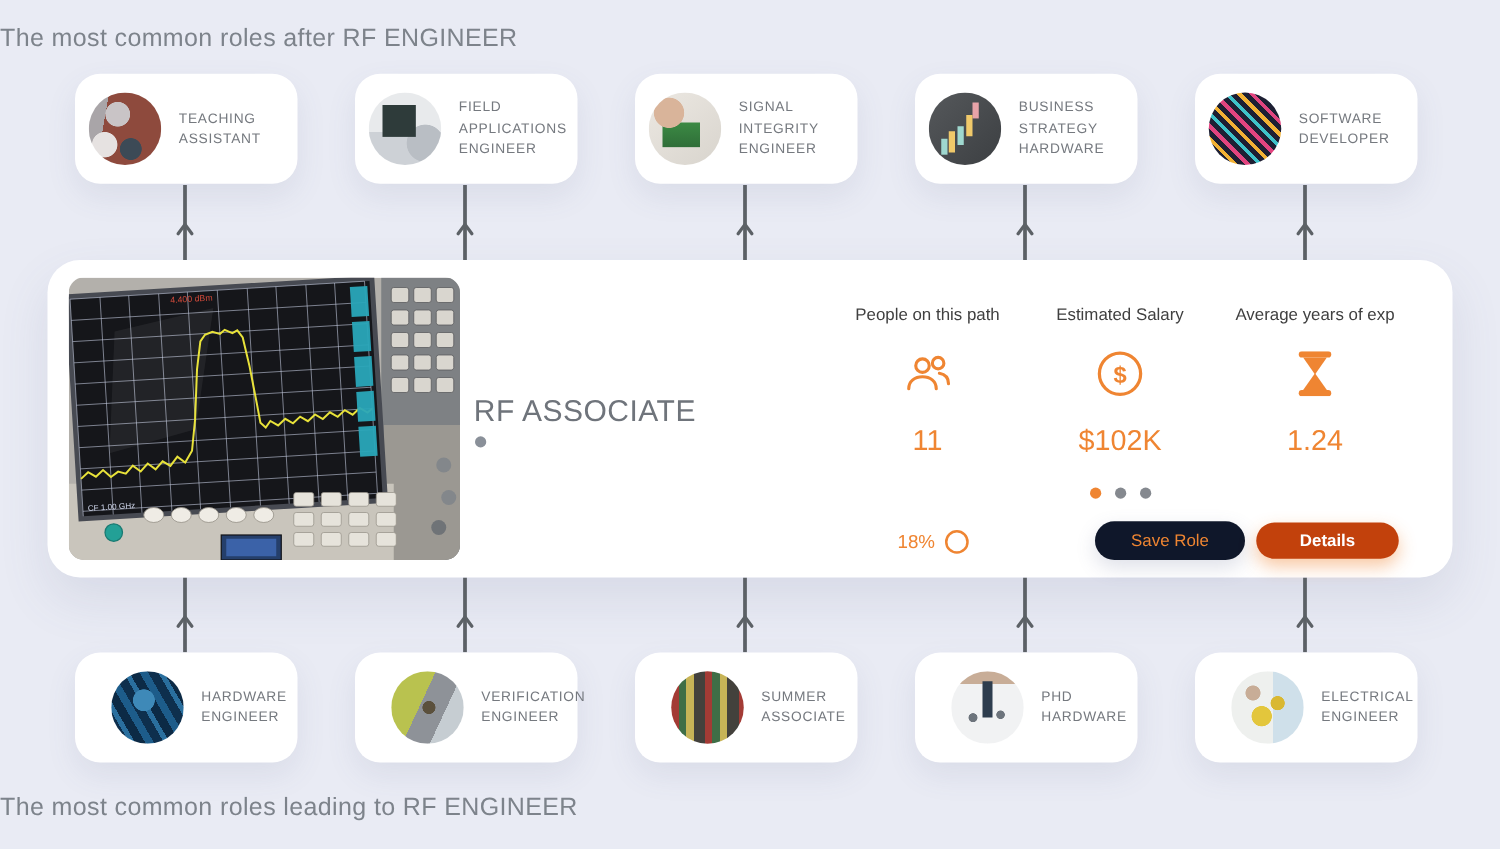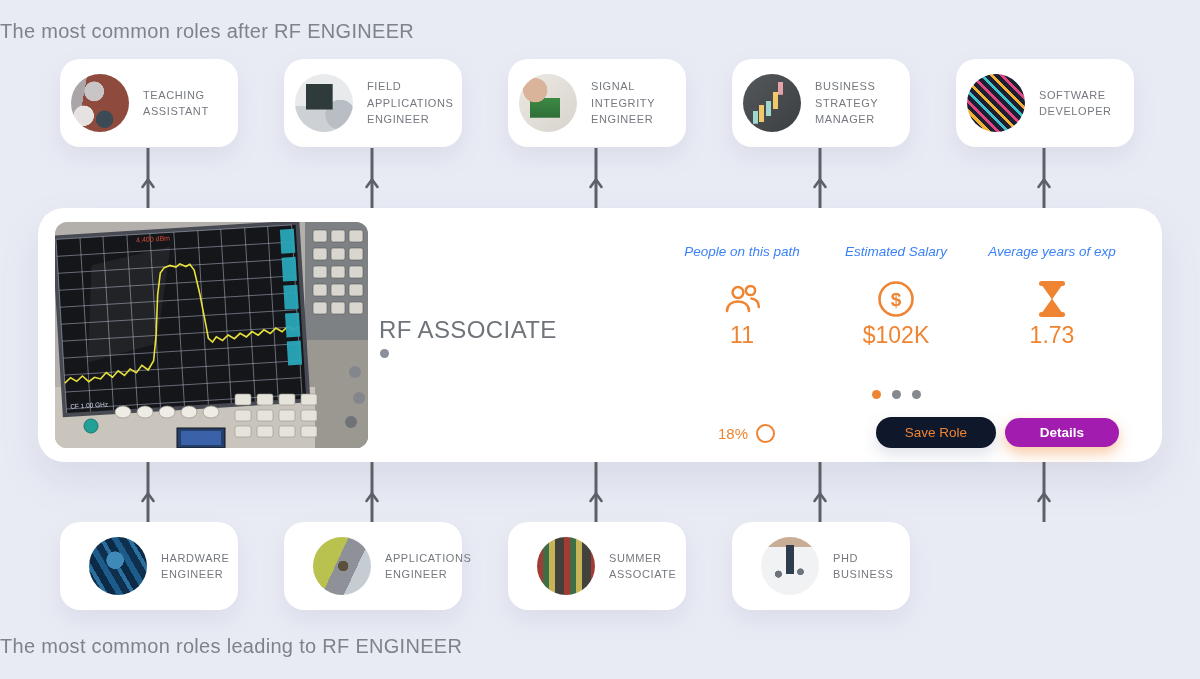--- a/index.html
+++ b/index.html
@@ -67,38 +67,38 @@
 
   
   .main-card{position:absolute;left:38px;top:208px;width:1124px;height:254px;background:#fff;
     border-radius:26px;box-shadow:0 18px 40px rgba(90,100,140,.12);}
   .analyzer{position:absolute;left:17px;top:14px;width:313px;height:226px;border-radius:12px;overflow:hidden;}
   .main-title{position:absolute;left:341px;top:108px;font-size:24px;color:#6f747b;letter-spacing:.4px;}
   .main-dot{position:absolute;left:342px;top:141px;width:9px;height:9px;border-radius:50%;background:#8a9099;}
 
   .stat{position:absolute;top:36px;width:180px;text-align:center;}
   .s1{left:614px}.s2{left:768px}.s3{left:924px}
-  .stat-label{font-size:13.5px;color:#3b82f6;font-style:italic;}
+  .stat-label{font-size:13.5px;color:#404040;}
   .stat-icon{margin-top:20px;height:40px;display:flex;justify-content:center;align-items:center;}
-  .stat-value{margin-top:3px;font-size:23px;color:#ef8532;font-weight:500;}
+  .stat-value{margin-top:20px;font-size:23px;color:#ef8532;font-weight:500;}
 
   .dots{position:absolute;left:834px;top:182px;display:flex;gap:11px;}
   .dot{width:9px;height:9px;border-radius:50%;background:#85898f;cursor:pointer;}
   .dot.active{background:#ef8532;}
 
   .match{position:absolute;left:680px;top:216px;display:flex;align-items:center;gap:8px;
     color:#ef8532;font-size:15px;}
   .match-ring{width:15px;height:15px;border:2px solid #ef8532;border-radius:50%;}
 
   .save-btn{position:absolute;left:838px;top:209px;width:120px;height:31px;border-radius:16px;
     background:#0f172a;color:#ef8532;font-size:13.5px;font-weight:500;border:none;cursor:pointer;
     display:flex;align-items:center;justify-content:center;box-shadow:0 6px 16px rgba(90,100,140,.20);
     font-family:"Liberation Sans",sans-serif;}
   .details-btn{position:absolute;left:967px;top:210px;width:114px;height:29px;border-radius:15px;
-    background:#a21caf;color:#fff;font-size:13.5px;font-weight:600;border:none;cursor:pointer;
+    background:#c2410c;color:#fff;font-size:13.5px;font-weight:600;border:none;cursor:pointer;
     display:flex;align-items:center;justify-content:center;box-shadow:0 6px 14px rgba(239,133,50,.45);
     font-family:"Liberation Sans",sans-serif;}
 </style>
 </head>
 <body>
 
 <div class="stage">
 
   <div class="section-title top-title">The most common roles after RF ENGINEER</div>
 
@@ -109,21 +109,21 @@
   <div class="role-card row-top c1">
     <div class="role-avatar av-teaching"></div>
     <div class="role-label">TEACHING ASSISTANT</div>
   </div>
   <div class="role-card row-top c3">
     <div class="role-avatar av-signal"></div>
     <div class="role-label">SIGNAL INTEGRITY ENGINEER</div>
   </div>
   <div class="role-card row-top c4">
     <div class="role-avatar av-business"></div>
-    <div class="role-label">BUSINESS STRATEGY MANAGER</div>
+    <div class="role-label">BUSINESS STRATEGY HARDWARE</div>
   </div>
   <div class="role-card row-top c5">
     <div class="role-avatar av-software"></div>
     <div class="role-label">SOFTWARE DEVELOPER</div>
   </div>
 
   <svg class="arrow arr-top a1" viewBox="0 0 16 60">
       <line x1="8" y1="0" x2="8" y2="60" stroke="#5c6166" stroke-width="3"></line>
       <polyline points="2.5,39 8,31.5 13.5,39" fill="none" stroke="#5c6166" stroke-width="2.6" stroke-linecap="round"></polyline>
     </svg>
@@ -247,21 +247,21 @@
     <div class="stat s3">
       <div class="stat-label">Average years of exp</div>
       <div class="stat-icon">
         <svg width="28" height="36" viewBox="0 0 28 36" fill="#ef8532">
           <rect x="1" y="0" width="26" height="5" rx="2.5"></rect>
           <rect x="1" y="31" width="26" height="5" rx="2.5"></rect>
           <path d="M4.5 5h19L14 18.5z"></path>
           <path d="M14 17.5l9.5 13.5h-19z"></path>
         </svg>
       </div>
-      <div class="stat-value">1.73</div>
+      <div class="stat-value">1.24</div>
     </div>
 
     <div class="dots">
       <span class="dot active"></span>
       <span class="dot"></span>
       <span class="dot"></span>
     </div>
 
     <div class="match">
       <span>18%</span>
@@ -292,26 +292,30 @@
       <line x1="8" y1="0" x2="8" y2="60" stroke="#5c6166" stroke-width="3"></line>
       <polyline points="2.5,39 8,31.5 13.5,39" fill="none" stroke="#5c6166" stroke-width="2.6" stroke-linecap="round"></polyline>
     </svg>
 
   <div class="role-card row-bottom c1">
     <div class="role-avatar av-hardware"></div>
     <div class="role-label">HARDWARE ENGINEER</div>
   </div>
   <div class="role-card row-bottom c2">
     <div class="role-avatar av-verification"></div>
-    <div class="role-label">APPLICATIONS ENGINEER</div>
+    <div class="role-label">VERIFICATION ENGINEER</div>
   </div>
   <div class="role-card row-bottom c3">
     <div class="role-avatar av-summer"></div>
     <div class="role-label">SUMMER ASSOCIATE</div>
   </div>
   <div class="role-card row-bottom c4">
     <div class="role-avatar av-phd"></div>
-    <div class="role-label">PHD BUSINESS</div>
+    <div class="role-label">PHD HARDWARE</div>
+  </div>
+  <div class="role-card row-bottom c5">
+    <div class="role-avatar av-electrical"></div>
+    <div class="role-label">ELECTRICAL ENGINEER</div>
   </div>
 
   <div class="section-title bottom-title">The most common roles leading to RF ENGINEER</div>
 
 </div>
 
 </body></html>

